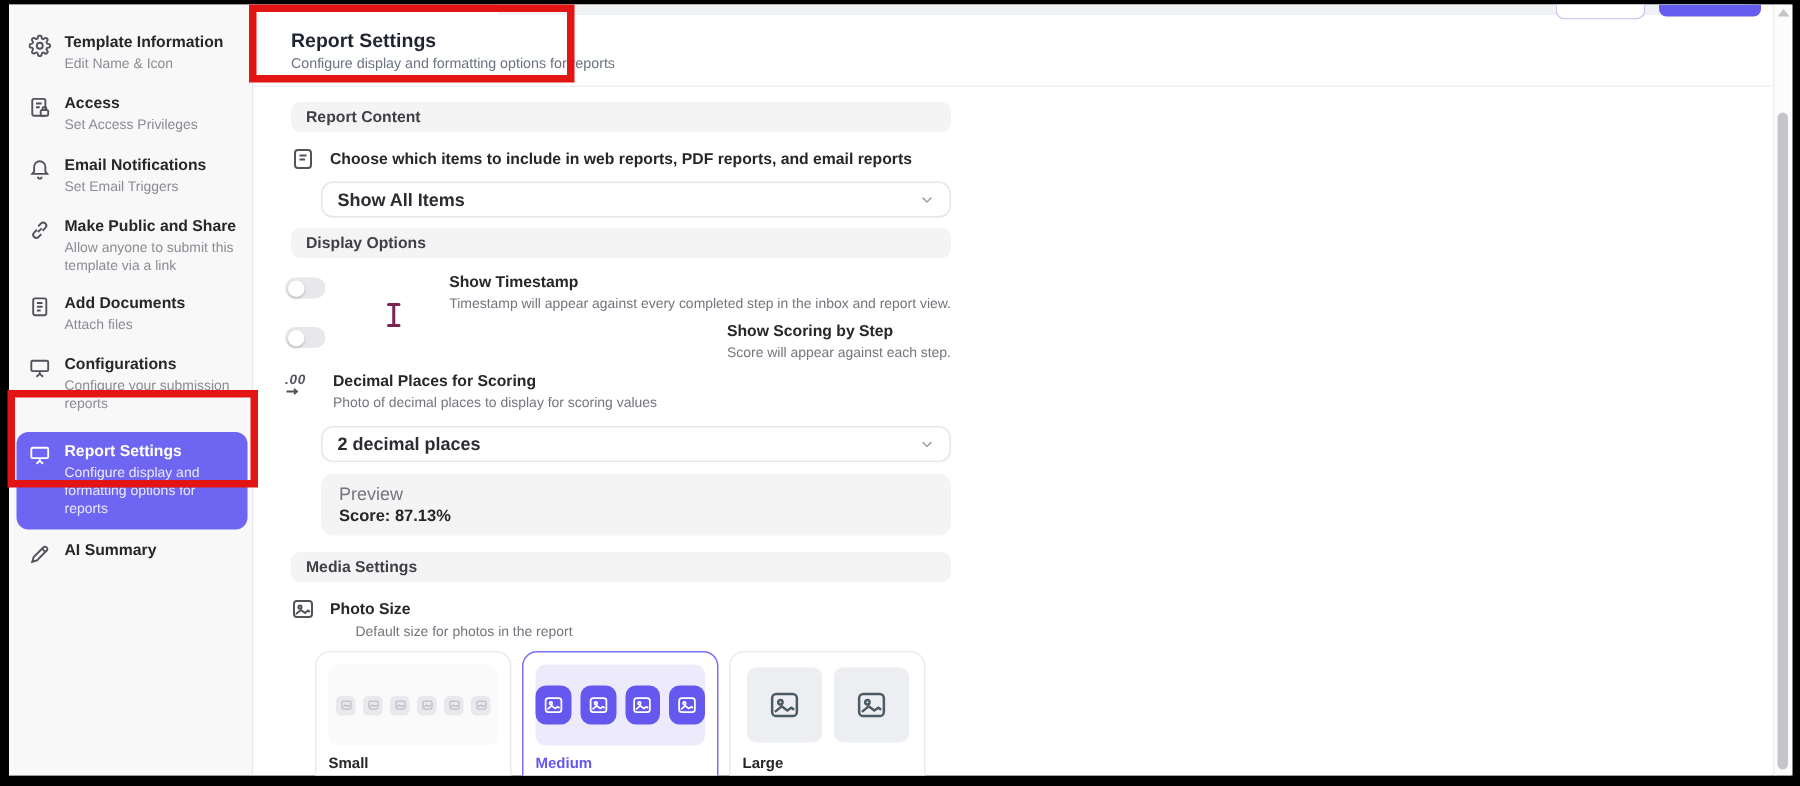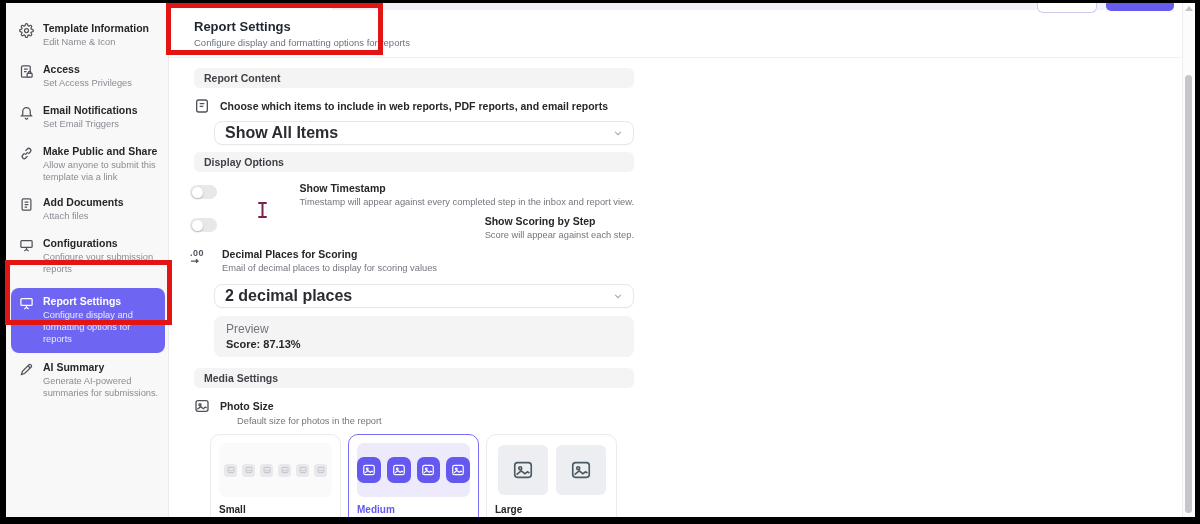--- a/index.html
+++ b/index.html
@@ -37,31 +37,31 @@
   .hdr .t { font-size:13px; font-weight:700; color:#1f2430; }
   .hdr .s { font-size:9.5px; color:#6b7280; margin-top:3px; }
   .content { margin:10px 0 0 25px; width:440px; }
   .secbar { height:20px; line-height:20px; background:#f4f4f5; border-radius:6px; padding:0 10px; font-size:10.5px; font-weight:700; color:#3f3f46; margin-bottom:10px; }
   .irow { display:flex; gap:9px; margin-bottom:7px; align-items:flex-start; }
   .irow .ic { width:17px; flex:0 0 17px; color:#52525b; }
   .irow .tt { font-size:10.5px; font-weight:700; color:#27272a; line-height:13px; padding-top:2px; }
   .irow .dd { font-size:9.3px; color:#74747e; line-height:12px; margin-top:2px;padding-left:17px; }
   .select { margin-left:20px; width:calc(100% - 20px); height:24px; border:1px solid #e7e7ea; border-radius:8px;
             background:#fff; display:flex; align-items:center; justify-content:space-between; padding:0 10px;
-            font-size:16px; font-weight:600; color:#2b2b31; box-shadow:0 1px 1px rgba(0,0,0,.02); cursor:pointer; }
+            font-size:12px; font-weight:600; color:#2b2b31; box-shadow:0 1px 1px rgba(0,0,0,.02); cursor:pointer; }
   .select .chev { color:#9ca3af; display:flex; }
   .gap6 { height:6px; } .gap7 { height:7px; } .gap8 { height:8px; } .gap11 { height:11px; }
 
   .trow { display:flex; gap:10px; margin-bottom:7px; align-items:flex-start; margin-left:-4px;justify-content:space-between; }
   .toggle { flex:0 0 27px; width:27px; height:14px; border-radius:8px; background:#e7e7ec; position:relative; margin-top:3px; cursor:pointer; }
   .toggle .knob { position:absolute; left:1.5px; top:1.5px; width:11px; height:11px; border-radius:50%; background:#fff; box-shadow:0 1px 2px rgba(0,0,0,.22); }
   .trow .tt, .drow .tt { font-size:10.5px; font-weight:700; color:#27272a; line-height:13px; }
   .trow .dd, .drow .dd { font-size:9.3px; color:#74747e; line-height:12px; margin-top:1px; }
   .drow { display:flex; gap:10px; align-items:flex-start; margin-left:-4px; margin-bottom:4px; }
-  .dec-ic { flex:0 0 22px; width:22px; text-align:left; color:#52525b; }
+  .dec-ic { flex:0 0 22px; width:22px; text-align:left; color:#52525b;font-style:italic; }
   .dec-ic .n { font-size:9px; font-weight:700; letter-spacing:.5px; }
 
   .preview { margin-left:20px; width:calc(100% - 20px); background:#f4f4f5; border-radius:8px; padding:6px 12px 7px; }
   .preview .pl { font-size:12px; color:#74747e; }
   .preview .pv { font-size:11px; font-weight:700; color:#27272a; margin-top:2px; }
 
   
   .cards { display:flex; gap:7px; margin-left:16px; }
   .card { width:131px; background:#fff; border:1px solid #ebebef; border-radius:10px; padding:8px; cursor:pointer; }
   .card.sel { border:1.5px solid #7b6ff5; }
@@ -188,21 +188,20 @@
 
     <div class="side-item three">
       <span class="ic">
         <svg width="15" height="15" viewBox="0 0 24 24" fill="none" stroke="currentColor" stroke-width="2">
             <path d="M4 20l1.5-5L16 4.5a2.1 2.1 0 0 1 3 0l.5.5a2.1 2.1 0 0 1 0 3L9 18.5 4 20z"></path>
             <path d="M14.5 6l3.5 3.5"></path>
           </svg>
       </span>
       <span>
         <div class="tt">AI Summary</div>
-        <div class="dd">Generate AI-powered summaries for submissions.</div>
       </span>
     </div>
   </div>
 
   <div class="main">
     <div class="topband"></div>
 
     <div class="hdr">
       <div class="t">Report Settings</div>
       <div class="s">Configure display and formatting options for reports</div>
@@ -256,21 +255,21 @@
 
       <div class="drow">
         <span class="dec-ic">
           <div class="n">.00</div>
           <svg width="10" height="6" viewBox="0 0 20 10" fill="none" stroke="currentColor" stroke-width="2.5">
               <path d="M2 5h13M12 1.5L16 5l-4 3.5"></path>
             </svg>
         </span>
         <span>
           <div class="tt">Decimal Places for Scoring</div>
-          <div class="dd">Email of decimal places to display for scoring values</div>
+          <div class="dd">Photo of decimal places to display for scoring values</div>
         </span>
       </div>
       <div class="gap6"></div>
 
       <div class="select">
         <span>2 decimal places</span>
         <span class="chev">
           <svg width="10" height="10" viewBox="0 0 24 24" fill="none" stroke="currentColor" stroke-width="2.5">
               <path d="M5 9l7 7 7-7"></path>
             </svg>

